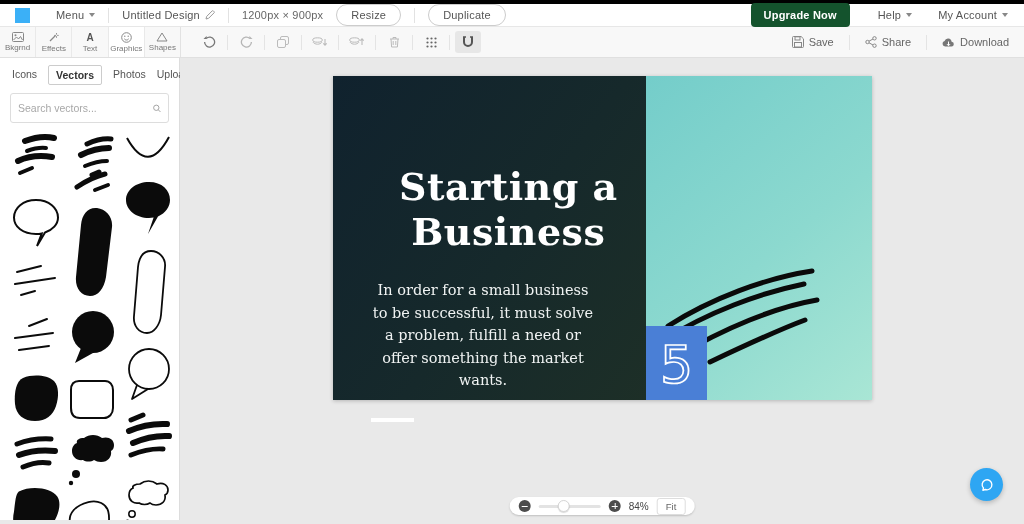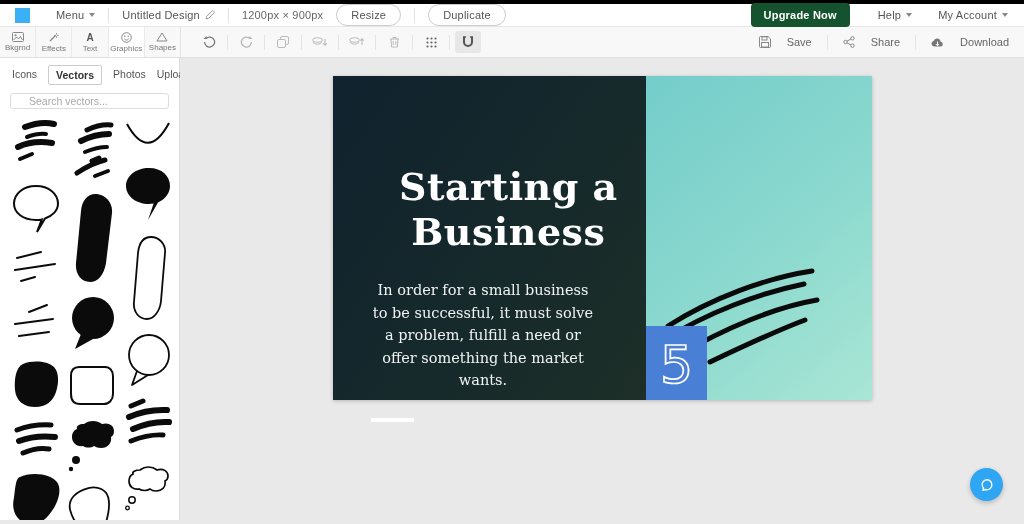--- a/index.html
+++ b/index.html
@@ -31,32 +31,32 @@
               gap:1px; font-size:8px; color:#777; border-right:1px solid #e9e9e9; cursor:pointer; }
   .side-tab:last-child { border-right:none; }
   .side-tab.active { background:#fff; }
   .side-tab svg { display:block; }
   .tab-glyph { font-size:10px; font-weight:bold; color:#555; line-height:11px; }
   .tool-actions { display:flex; align-items:center; padding-left:10px; }
   .tool-btn { width:26px; height:22px; display:flex; align-items:center; justify-content:center; margin:0 5px; cursor:pointer; border-radius:3px; }
   .tool-btn.active { background:#e7e7e7; }
   .tool-sep { width:1px; height:15px; background:#e4e4e4; }
   .tb-right { margin-left:auto; display:flex; align-items:center; padding-right:15px; font-size:11px; color:#666; }
-  .tb-right .item { display:flex; align-items:center; gap:16px; cursor:pointer; }
+  .tb-right .item { display:flex; align-items:center; gap:5px; cursor:pointer; }
   .tb-right .sep { width:1px; height:15px; background:#e4e4e4; margin:0 15px; }
 
   
   .content { display:flex; height:462px; }
   .sidebar { width:180px; flex:none; background:#fff; border-right:1px solid #ddd; display:flex; flex-direction:column; }
   .sb-tabs { display:flex; align-items:flex-start; padding:7px 10px 5px 12px; font-size:10.5px; color:#555; }
   .sb-tab { padding:3px 0; margin-right:11px; cursor:pointer; white-space:nowrap; }
   .sb-tab.active { border:1px solid #ccc; border-radius:2px; background:#fff; padding:3px 7px; font-weight:bold; color:#333; }
   .sb-star { margin-left:auto; color:#999; font-size:11px; cursor:pointer; }
-  .search-box { margin:3px 10px 7px; border:1px solid #ddd; border-radius:3px; height:16px;
-                display:flex; align-items:center; padding:0 18px; background:#fff; }
+  .search-box { margin:3px 10px 7px; border:1px solid #ddd; border-radius:3px; height:30px;
+                display:flex; align-items:center; padding:0 7px; background:#fff; }
   .search-box input { border:none; outline:none; flex:1; font-size:10.5px; color:#333; font-family:inherit; background:transparent; }
   .search-box input::placeholder { color:#a8a8a8; }
   .vec-grid { flex:1; display:flex; gap:4px; padding:4px 8px 0 10px; overflow:hidden; }
   .vec-col { flex:1; display:flex; flex-direction:column; gap:10px; align-items:center; }
   .vec-item { cursor:pointer; }
   .vec-item svg { display:block; }
 
   
   .canvas-area { flex:1; position:relative; background:#e9e9e9; }
   .design { position:absolute; left:153px; top:18px; width:539px; height:324px;
@@ -453,20 +453,29 @@
           </g>
         </svg>
       </div>
       <div class="number-box">
         <svg width="61" height="74" viewBox="0 0 61 74">
           <text x="30.5" y="57" text-anchor="middle" font-family="DejaVu Sans, sans-serif" font-size="52" fill="none" stroke="#ffffff" stroke-width="1.7">5</text>
         </svg>
       </div>
     </div>
 
+    <div class="zoom-pill">
+      <div class="zoom-btn"></div>
+      <div class="zoom-track">
+        <div class="zoom-handle"></div>
+      </div>
+      <div class="zoom-btn plus"></div>
+      <span class="zoom-pct">84%</span>
+      <button class="fit-btn">Fit</button>
+    </div>
 
     <div class="chat-btn">
       <svg width="18" height="18" viewBox="0 0 24 24">
         <path d="M18.5 11.5a6.5 6.5 0 10-11.2 4.5L6.5 19l3.3-1a6.5 6.5 0 008.7-6.5z" fill="none" stroke="#fff" stroke-width="1.8" stroke-linejoin="round"></path>
       </svg>
     </div>
   </div>
 </div>
 
 </body></html>

